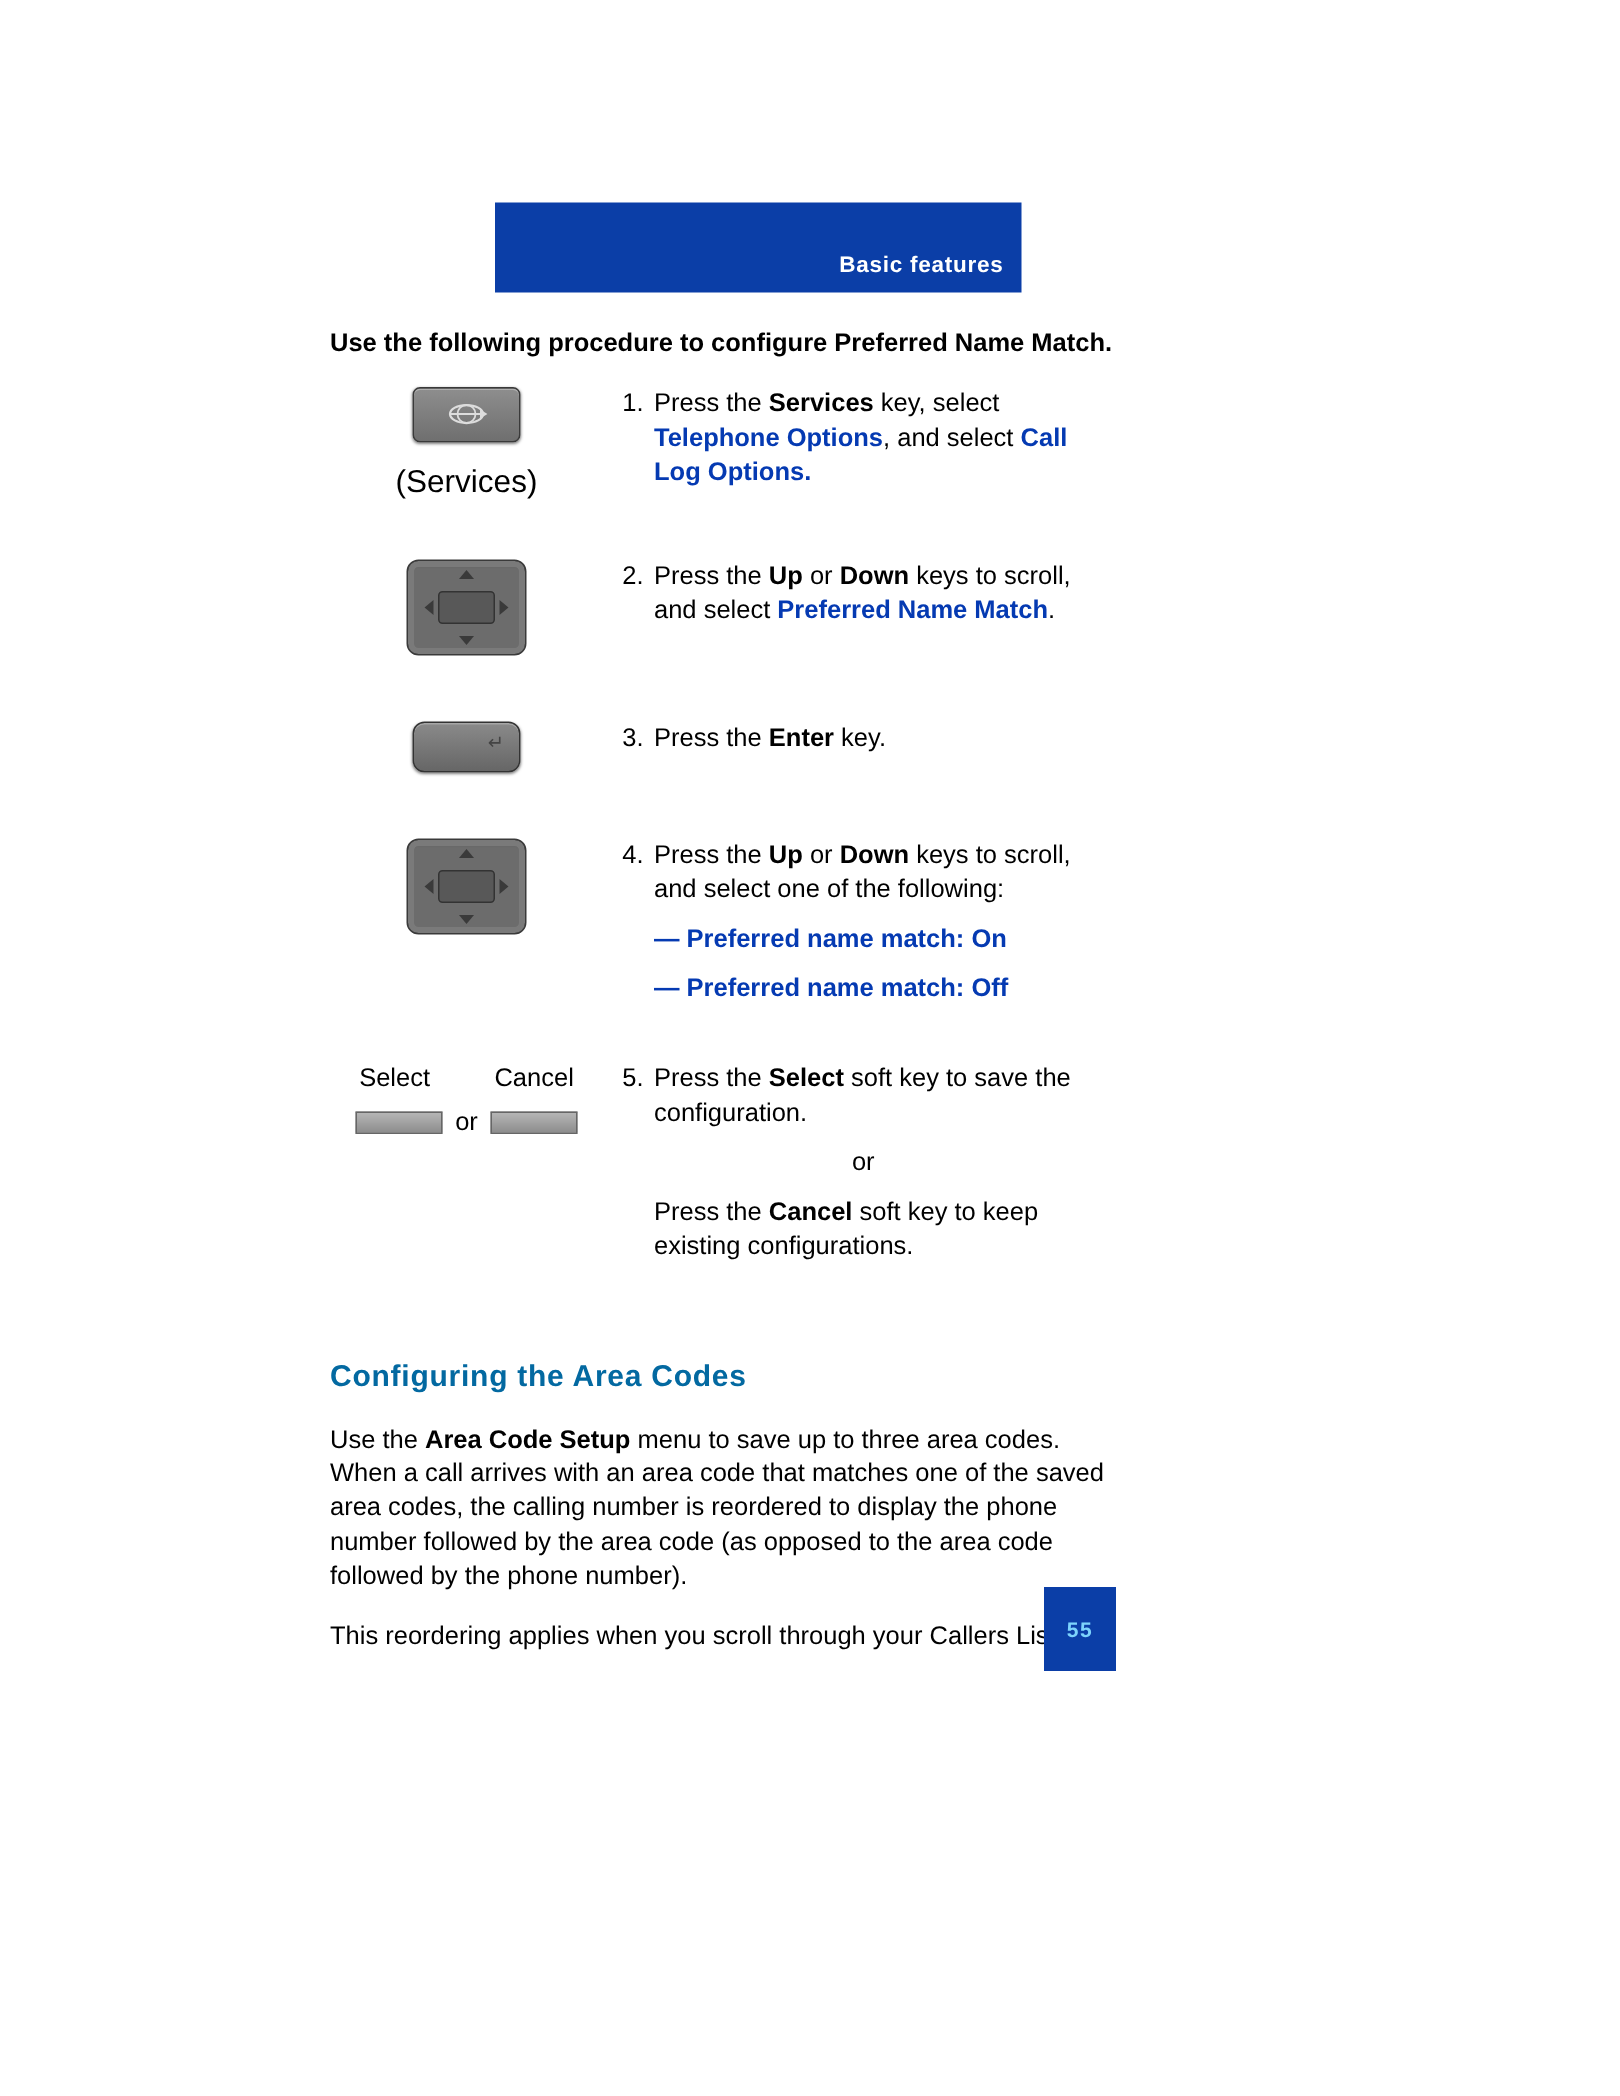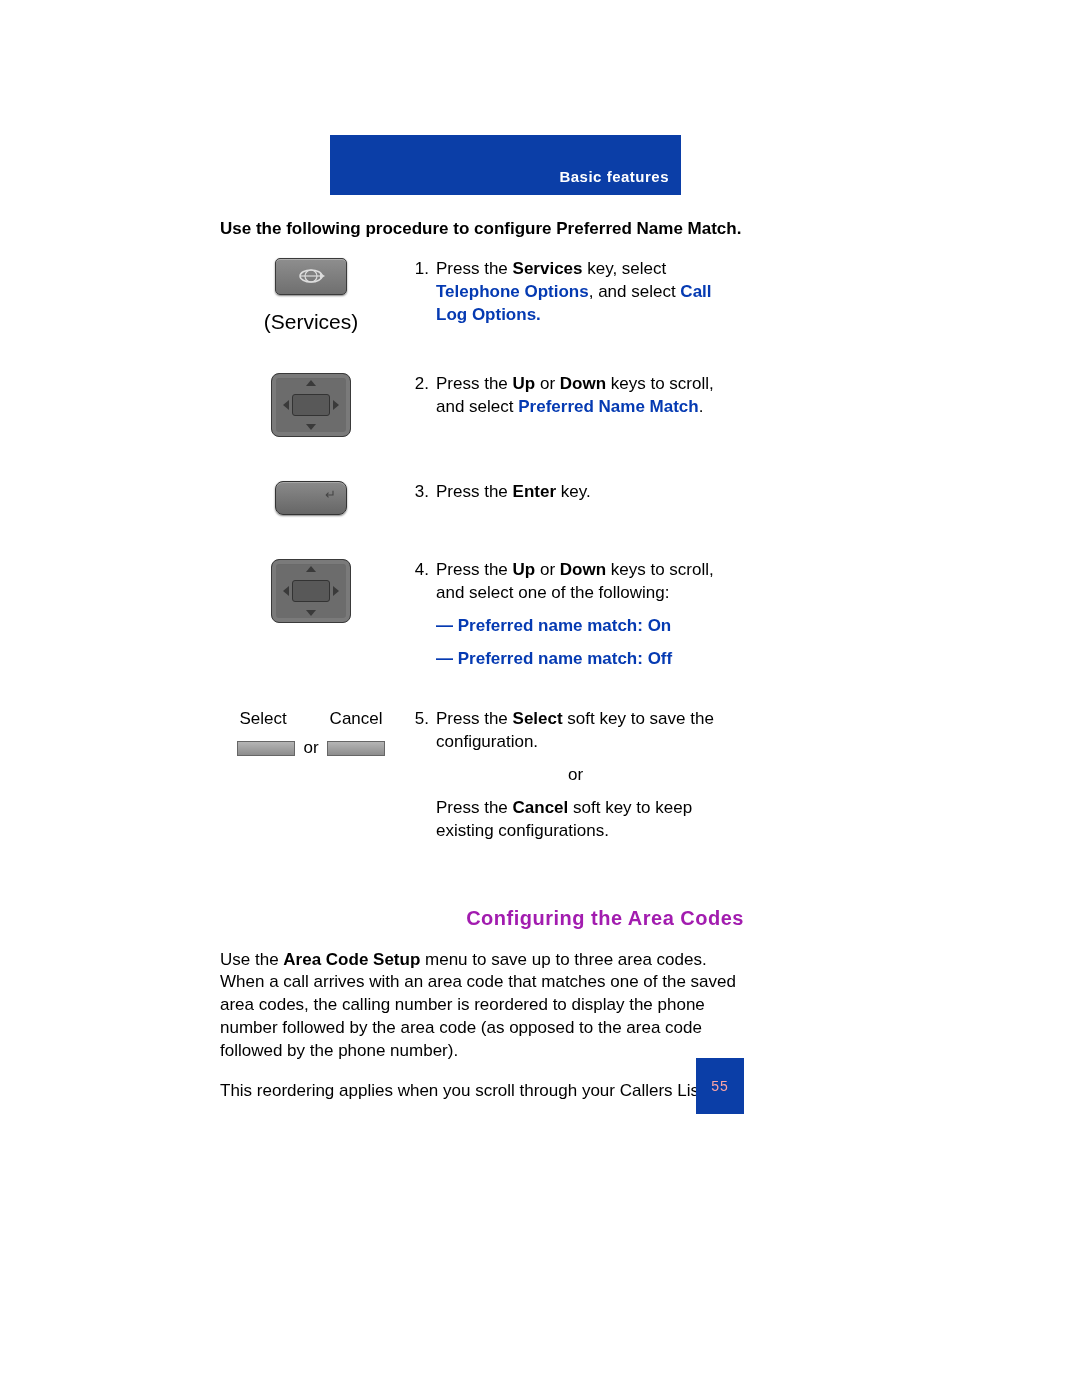--- a/index.html
+++ b/index.html
@@ -131,41 +131,40 @@
   .softkeys-row2 { display: flex; justify-content: center; align-items: center; gap: 8px; margin-top: 6px;}
   .softkey-bar {
     display: inline-block;
     width: 56px;
     height: 13px;
     background: linear-gradient(#b5b5b5,#8d8d8d);
     border: 1px solid #666;
   }
   .or-center { text-align: center; margin: 10px 0 10px -28px;}
   .section-heading {
-    color: #a21caf;
+    color: #0369a1;
     font-weight: bold;
     font-size: 20px;
     letter-spacing: 0.5px;
     margin-top: 26px;
     margin-bottom: 10px;
-    text-align: right;
   }
   .page-num-box {
     position: absolute;
     right: 336px;
     top: 1058px;
     width: 48px;
     height: 56px;
     background: #0b3ea7;
-    color: #fca5a5;
+    color: #7dd3fc;
     display: flex;
     align-items: center;
     justify-content: center;
     font-size: 14px;
-    font-weight: normal;
+    font-weight: bold;
     letter-spacing: 1px;
   }
 </style>
 </head>
 <body>
 
 <div class="page">
 
   <div class="header-bar">
     <span class="label">Basic features</span>

